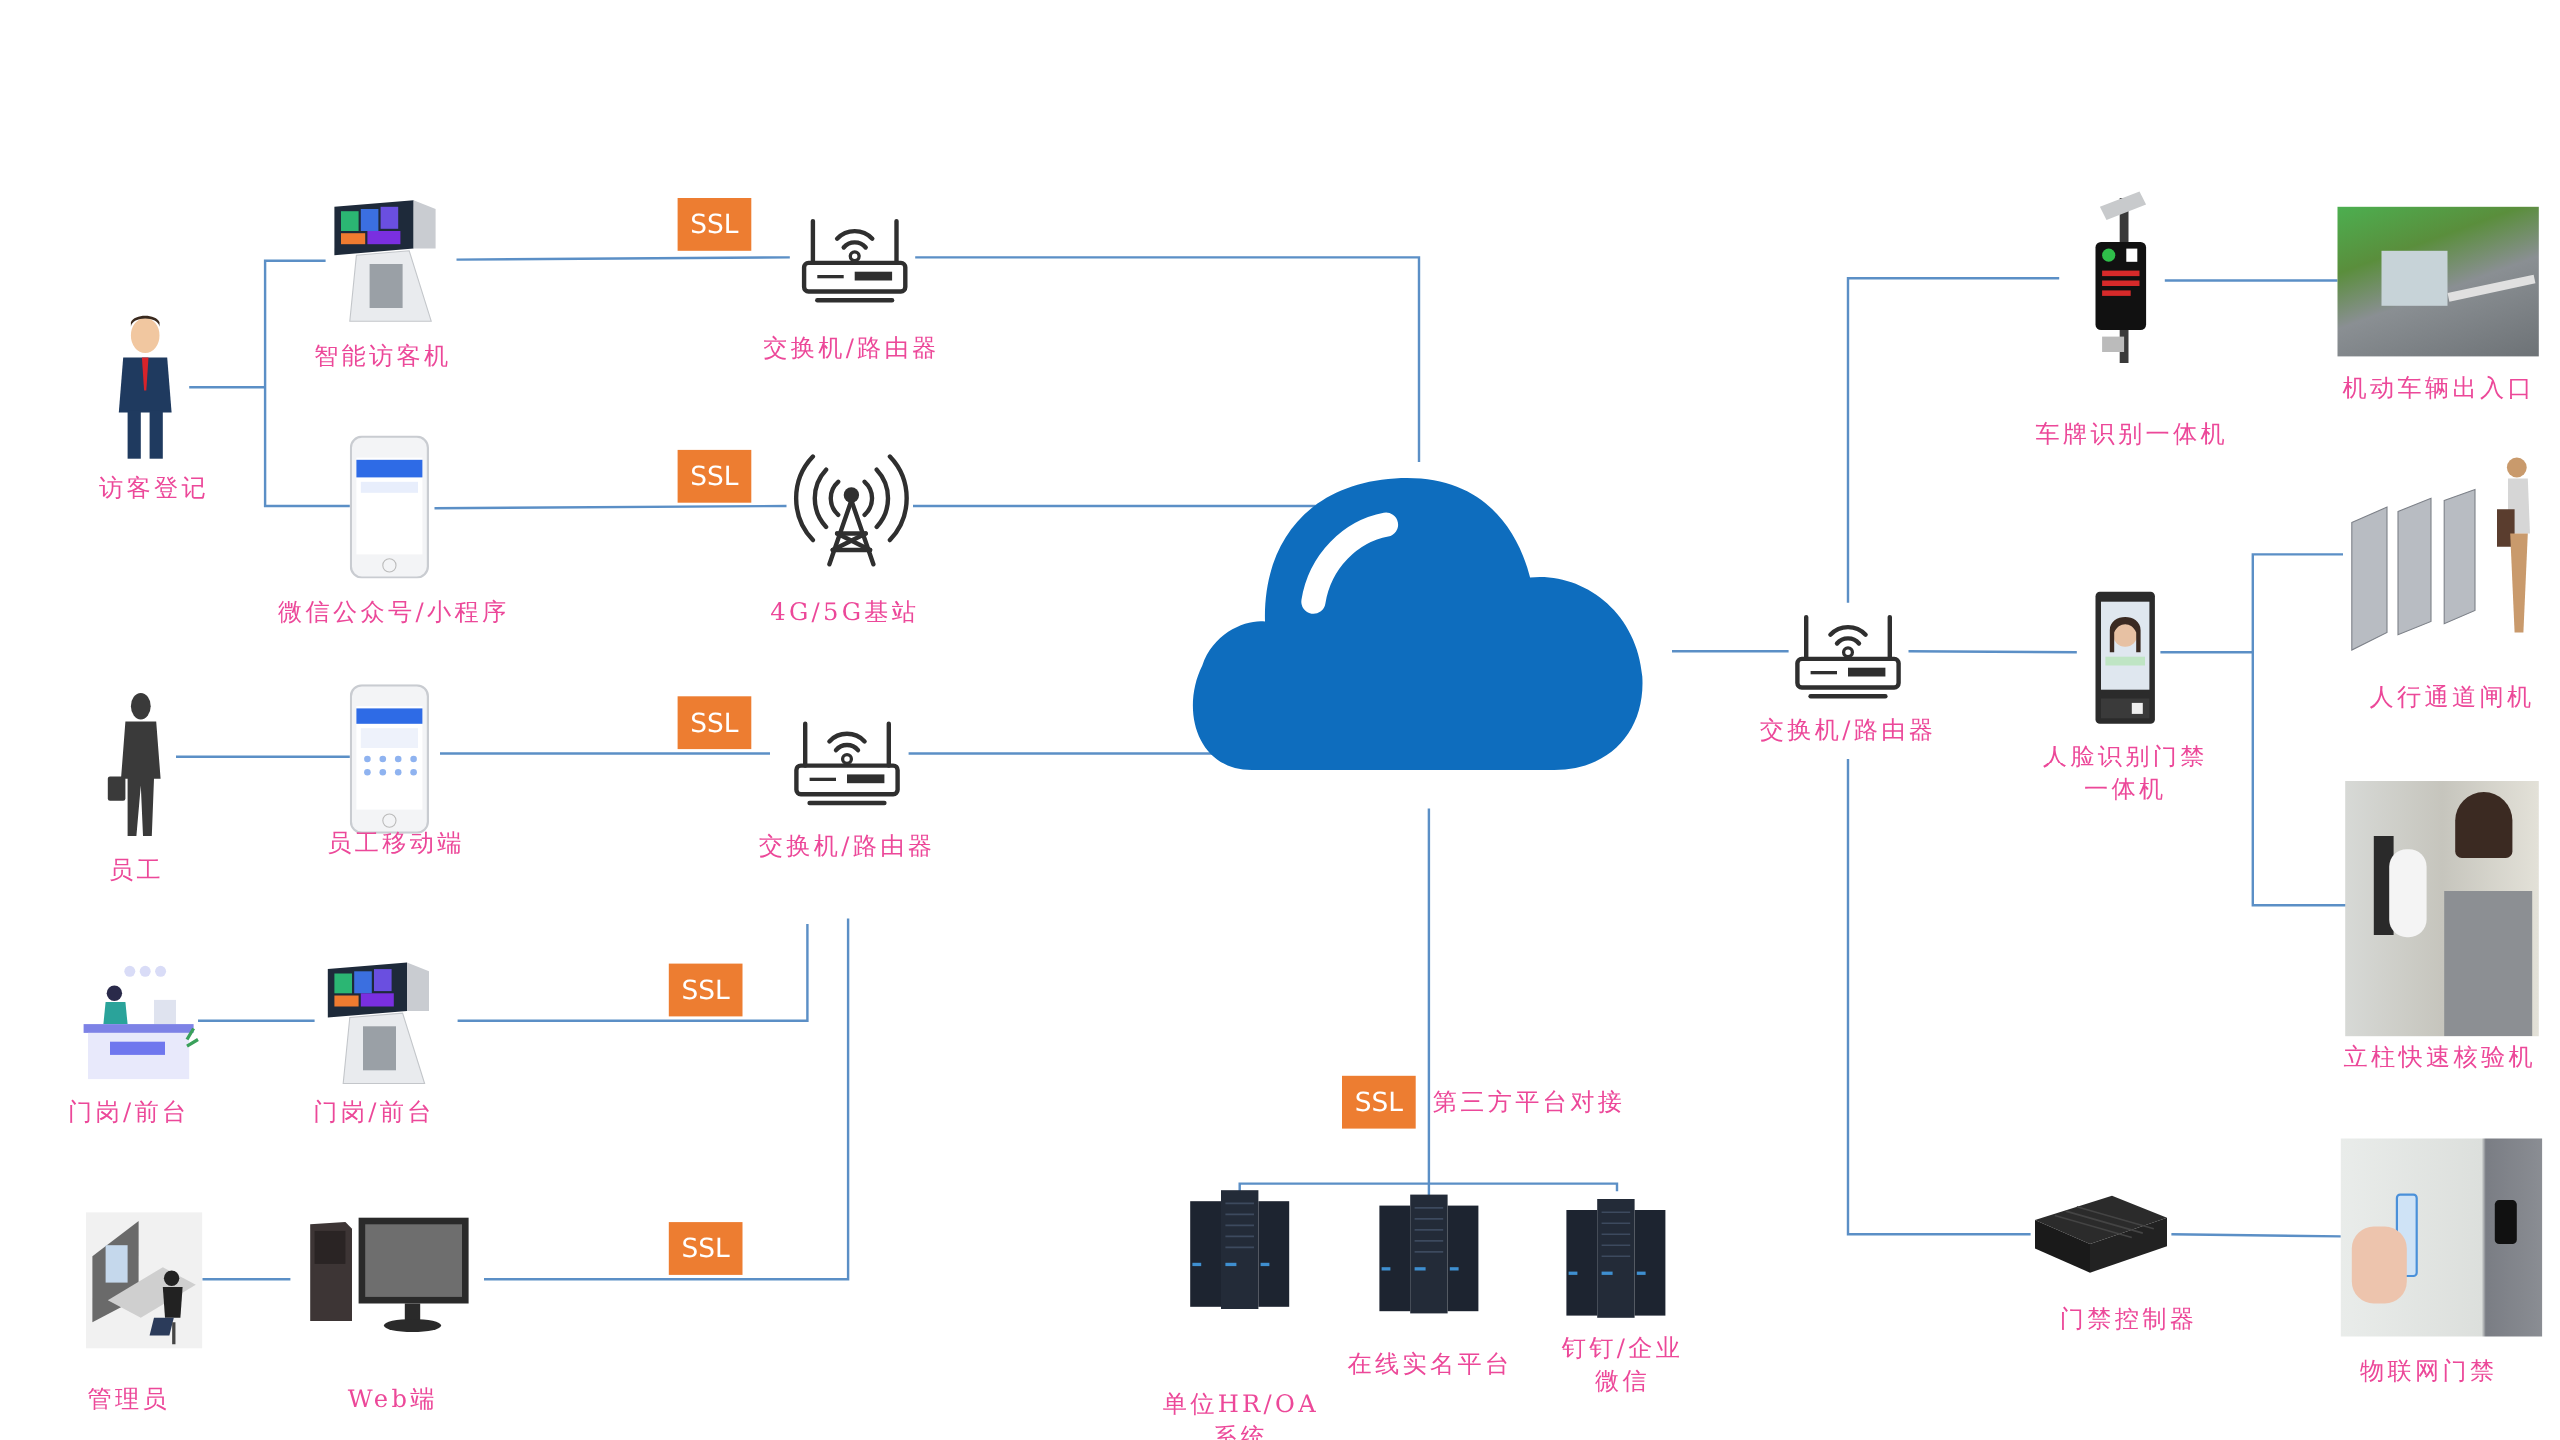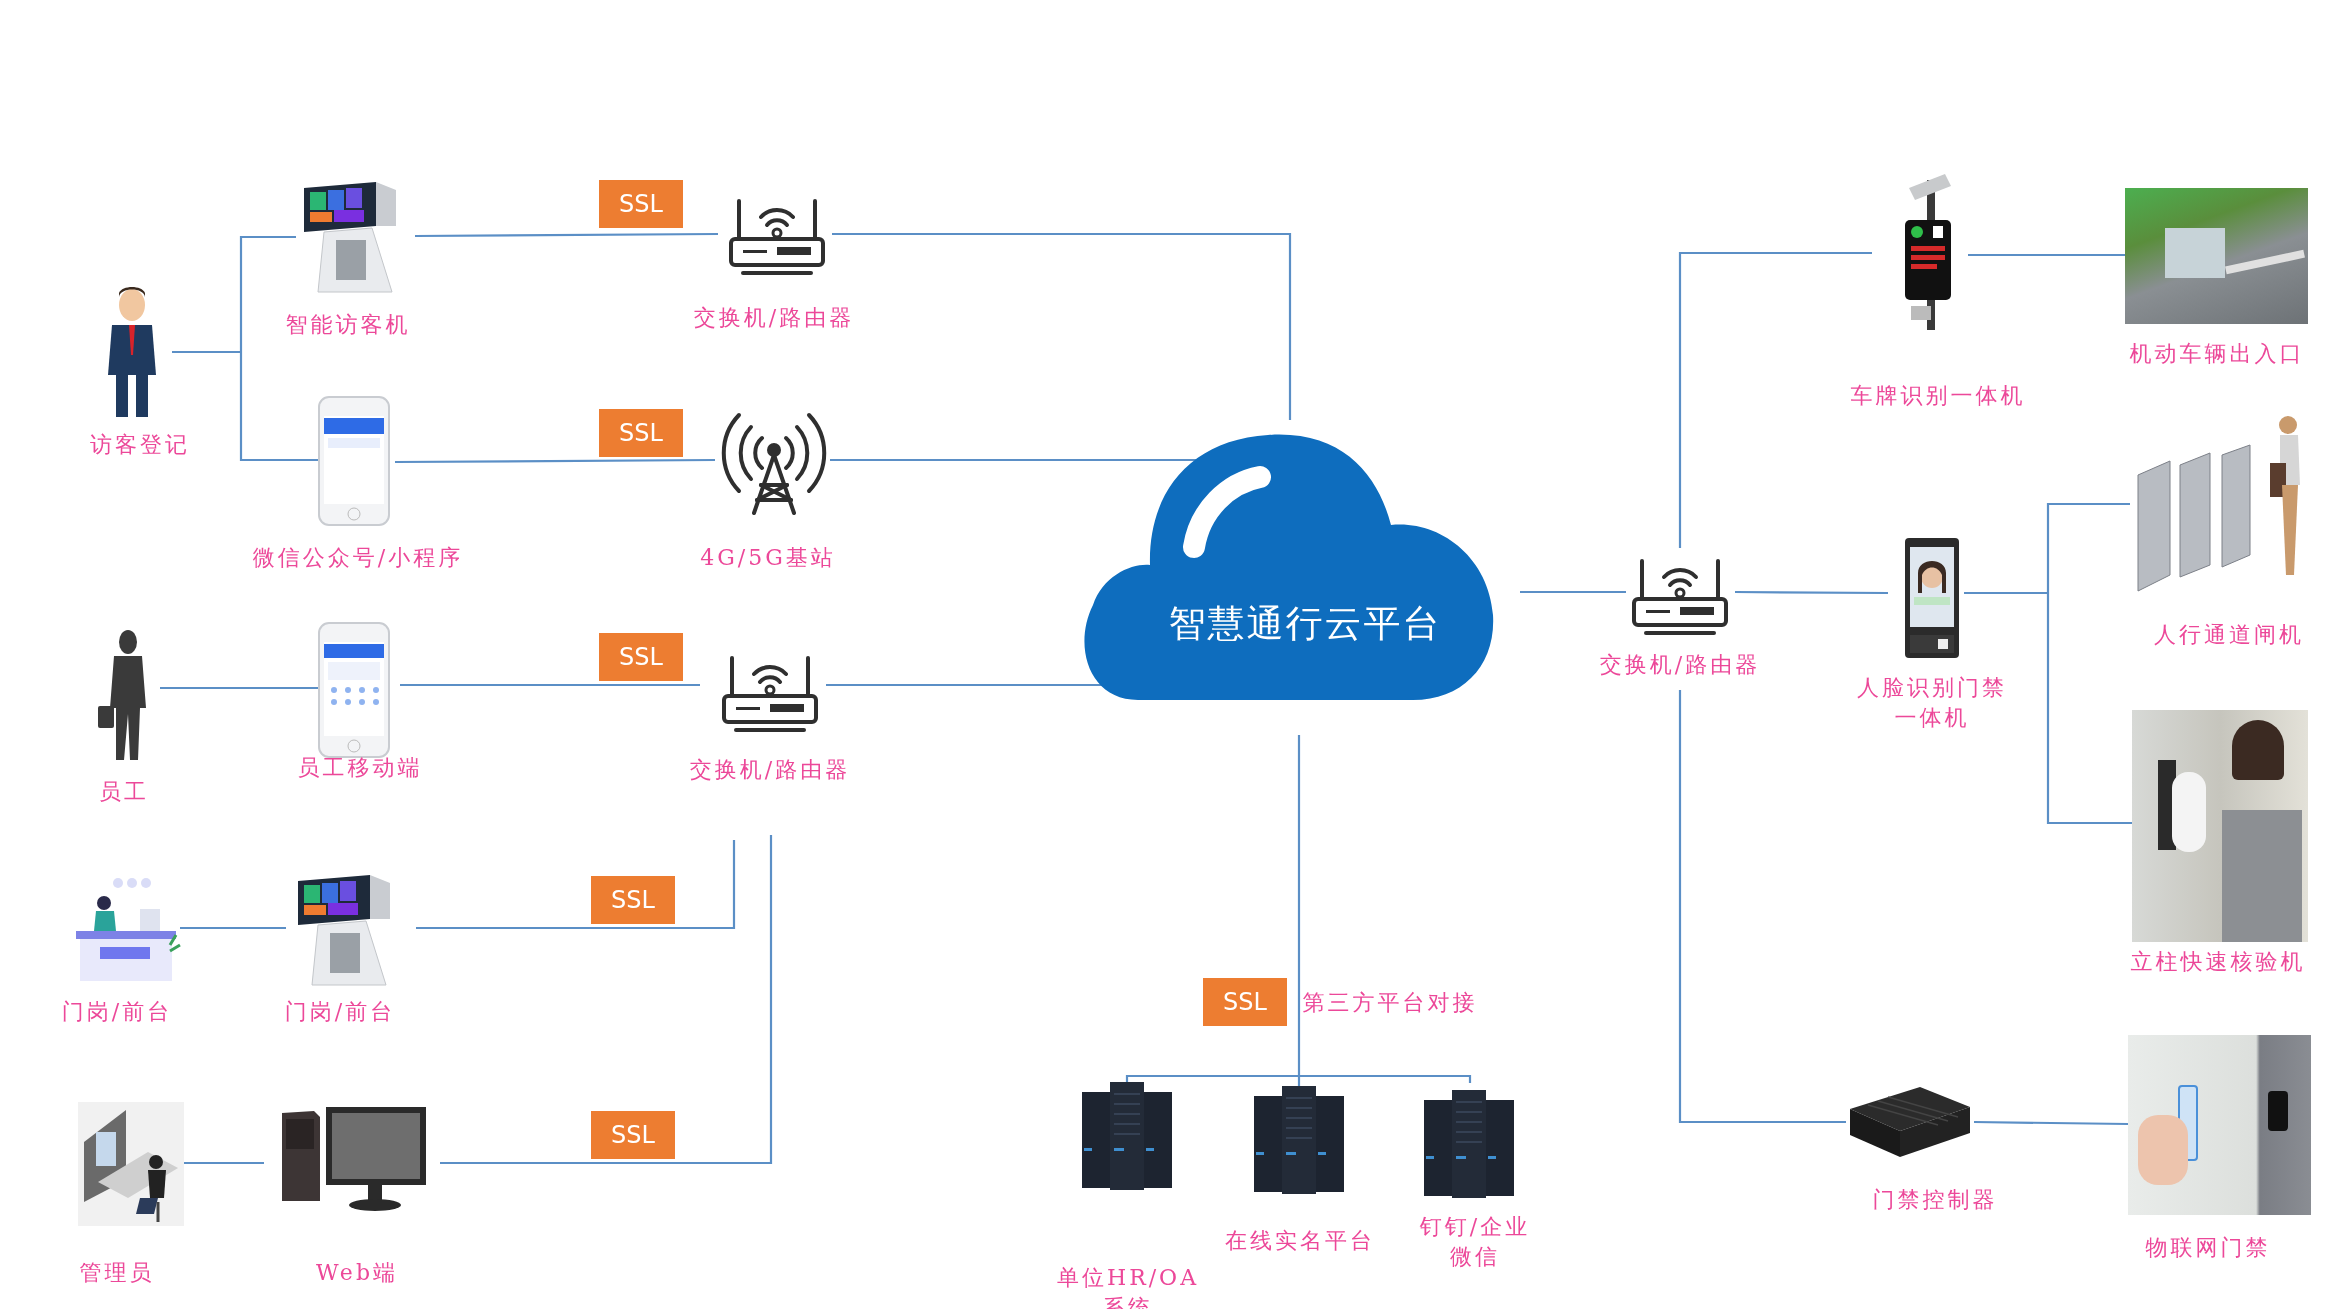--- a/index.html
+++ b/index.html
@@ -3,23 +3,23 @@
 <meta charset="utf-8">
 <style>
   html, body { margin:0; padding:0; background:#ffffff; }
   body { width:2327px; height:1309px; position:relative; overflow:hidden;
          font-family:"DejaVu Serif", serif; }
   .stage { position:absolute; left:0; top:0; width:2327px; height:1309px; }
   svg.wires { position:absolute; left:0; top:0; width:2327px; height:1309px; }
   .node { position:absolute; }
   .lbl { position:absolute; color:#ec4899; font-size:22px; letter-spacing:3px;
          text-align:center; white-space:nowrap; transform:translateX(-50%); line-height:30px; }
-  .ssl { position:absolute; width:84px; height:48px; background:#ed7d31; color:#fff;
+  .ssl { position:absolute; width:67px; height:48px; background:#ed7d31; color:#fff;
          font-family:"DejaVu Sans", sans-serif; font-size:24px; display:flex;
-         align-items:center; justify-content:center; }
+         align-items:center; justify-content:center;margin-left:17px; }
   .cloud-title { position:absolute; left:1305px; top:624px; transform:translate(-50%,-50%);
          color:#fff; font-family:"DejaVu Sans", sans-serif; font-size:37px; letter-spacing:2px; white-space:nowrap; }
   .photo { position:absolute; overflow:hidden; }
 </style>
 </head>
 <body>
 
 <div class="stage">
 
   <svg class="wires" viewBox="0 0 2327 1309">
@@ -53,21 +53,20 @@
       <polyline points="2130,504 2048,504 2048,823 2134,823"></polyline>
       <polyline points="1680,690 1680,1122 1846,1122"></polyline>
       <polyline points="1974,1122 2128,1124"></polyline>
     </g>
   </svg>
 
   <svg class="node" style="left:1078px;top:415px;" width="450" height="300" viewBox="0 0 450 300">
     <path fill="#0e6dbe" d="M60 285 C10 285 -5 230 15 190 C25 160 55 148 72 150 C70 80 110 25 190 20 C265 15 300 60 313 110 C360 105 410 140 415 200 C418 250 385 285 335 285 Z"></path>
     <path fill="none" stroke="#ffffff" stroke-width="22" stroke-linecap="round" d="M116 132 C122 95 150 68 182 62"></path>
   </svg>
-  <div class="cloud-title">智慧通行云平台</div>
 
   <svg class="node" style="left:102px;top:285px;" width="60" height="135" viewBox="0 0 60 135">
     <ellipse cx="30" cy="20" rx="13" ry="16" fill="#f1c7a0"></ellipse>
     <path d="M17 12 C18 2 42 2 43 12 L43 8 C40 0 20 0 17 8 Z" fill="#3a2a1e"></path>
     <path d="M10 40 L50 40 L54 90 L6 90 Z" fill="#1f3a5f"></path>
     <path d="M27 40 L33 40 L31 70 L29 70 Z" fill="#d8232a"></path>
     <rect x="14" y="88" width="12" height="44" fill="#1f3a5f"></rect>
     <rect x="34" y="88" width="12" height="44" fill="#1f3a5f"></rect>
   </svg>
   <div class="lbl" style="left:140px;top:430px;">访客登记</div>

